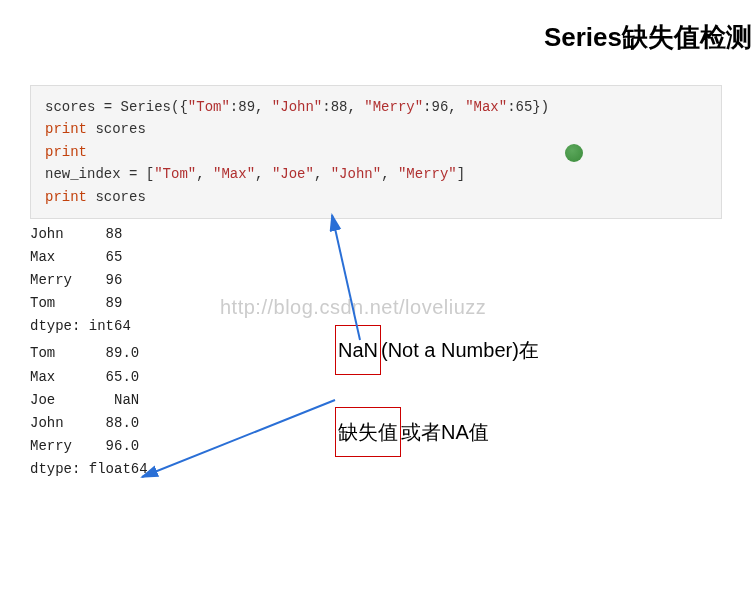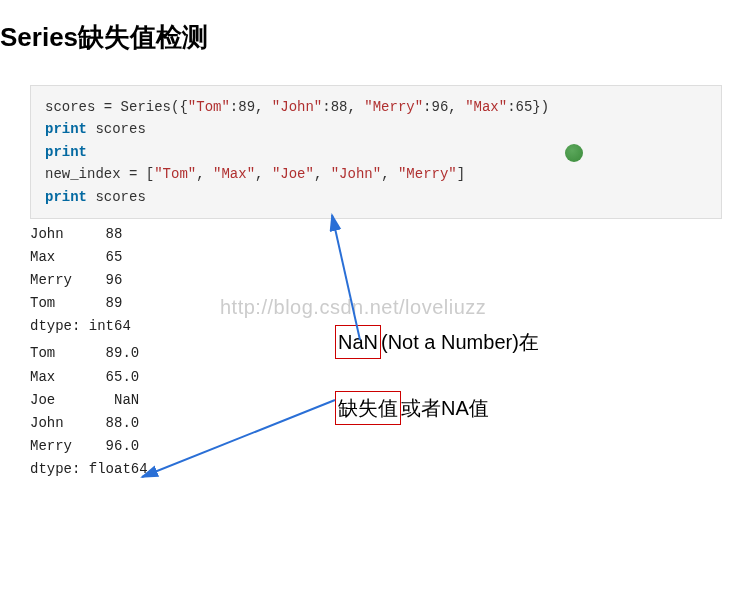--- a/index.html
+++ b/index.html
@@ -6,61 +6,61 @@
     body {
       width: 752px;
       height: 610px;
       background: #ffffff;
       font-family: "Microsoft YaHei", SimHei, sans-serif;
       position: relative;
     }
     .title {
       font-size: 26px;
       font-weight: bold;
-      text-align: left;
+      text-align: right;
       padding-top: 20px;
       padding-bottom: 30px;
       color: #000;
     }
     .content-area {
       padding: 0 30px;
     }
     .code-block {
       background: #f5f5f5;
       border: 1px solid #ddd;
       padding: 10px 14px;
       font-family: "Courier New", monospace;
       font-size: 14px;
       line-height: 1.6;
       color: #333;
       position: relative;
     }
     .code-block .line { white-space: pre; }
     .str { color: #b03030; }
-    .keyword { color: #0369a1; font-weight: bold; }
+    .keyword { color: #c2410c; font-weight: normal; }
     .output-block {
       font-family: "Courier New", monospace;
       font-size: 14px;
       line-height: 1.65;
       margin-top: 4px;
       color: #222;
       white-space: pre;
     }
     .annotation {
       position: absolute;
       left: 335px;
       top: 325px;
       font-size: 20px;
       line-height: 1.6;
       color: #000;
       width: 360px;
     }
     .boxed {
       border: 1.5px solid #cc0000;
-      padding: 0 2px;
+      padding: 8px 2px;
       display: inline-block;
     }
     .watermark {
       position: absolute;
       left: 220px;
       top: 296px;
       font-size: 20px;
       color: #ccc;
       font-family: Arial, sans-serif;
       letter-spacing: 0.5px;

